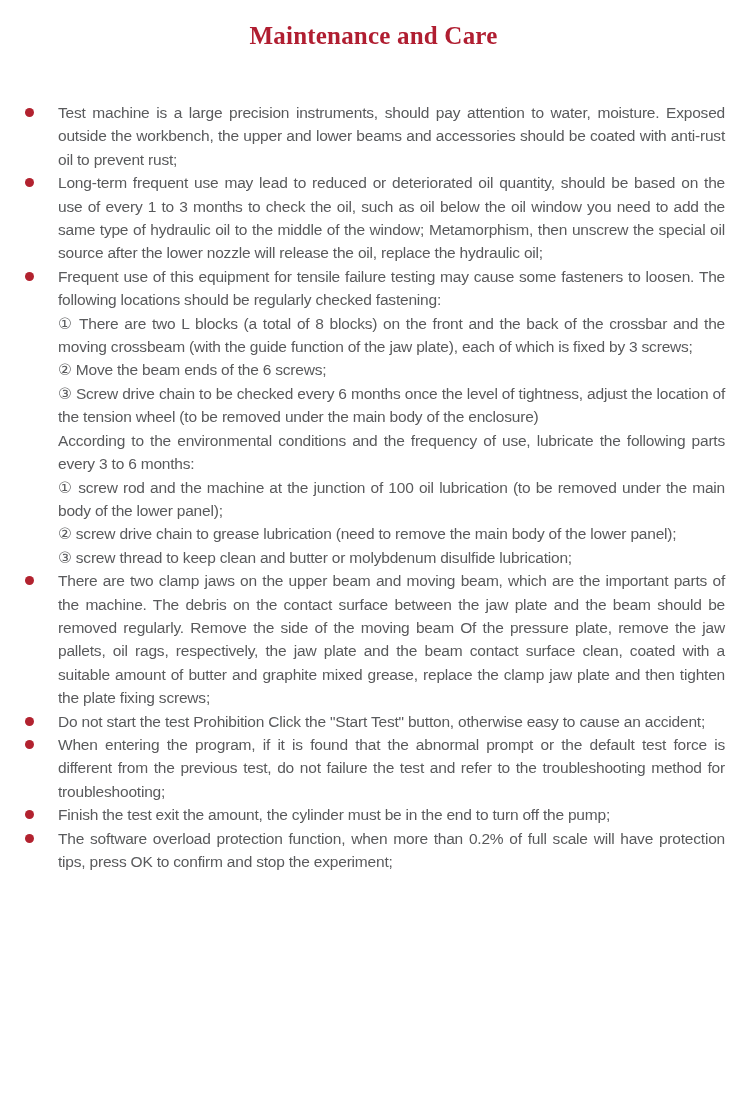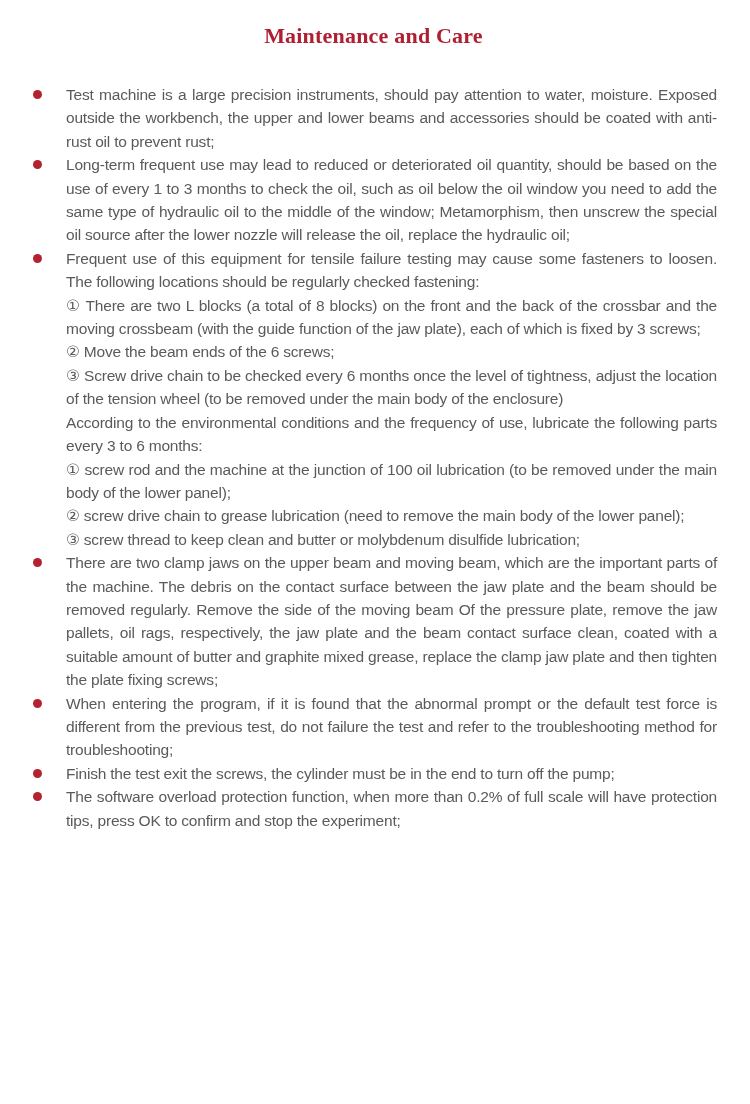--- a/index.html
+++ b/index.html
@@ -14,30 +14,30 @@
     width:750px;
     min-height:1104px;
     margin:0 auto;
     background:var(--bg);
     padding:22px 17px 40px 14px;
     font-family:"Liberation Sans","DejaVu Sans",sans-serif;
   }
   .title{
     font-family:"Liberation Serif","DejaVu Serif",serif;
     font-weight:700;
-    font-size:22px;
+    font-size:25px;
     line-height:28px;
     text-align:center;
     color:var(--title-color);
-    margin:0 0 33px 0;
+    margin:0 0 51px 0;
     letter-spacing:0.2px;
   }
   ul.list{
     list-style:none;
-    margin:16px;
+    margin:8px;
     padding:0;
   }
   li.item{
     display:flex;
     align-items:flex-start;
   }
   .bullet{
     flex:0 0 auto;
     width:9px;
     height:9px;
@@ -79,24 +79,28 @@
 ① screw rod and the machine at the junction of 100 oil lubrication (to be removed under the main body of the lower panel);
 ② screw drive chain to grease lubrication (need to remove the main body of the lower panel);
 ③ screw thread to keep clean and butter or molybdenum disulfide lubrication;</div>
       </li>
       <li class="item">
         <span class="bullet"></span>
         <div class="item-text">There are two clamp jaws on the upper beam and moving beam, which are the important parts of the machine. The debris on the contact surface between the jaw plate and the beam should be removed regularly. Remove the side of the moving beam Of the pressure plate, remove the jaw pallets, oil rags, respectively, the jaw plate and the beam contact surface clean, coated with a suitable amount of butter and graphite mixed grease, replace the clamp jaw plate and then tighten the plate fixing screws;</div>
       </li>
       <li class="item">
         <span class="bullet"></span>
+        <div class="item-text">Do not start the test Prohibition Click the "Start Test" button, otherwise easy to cause an accident;</div>
+      </li>
+      <li class="item">
+        <span class="bullet"></span>
         <div class="item-text">When entering the program, if it is found that the abnormal prompt or the default test force is different from the previous test, do not failure the test and refer to the troubleshooting method for troubleshooting;</div>
       </li>
       <li class="item">
         <span class="bullet"></span>
-        <div class="item-text">Finish the test exit the screws, the cylinder must be in the end to turn off the pump;</div>
+        <div class="item-text">Finish the test exit the amount, the cylinder must be in the end to turn off the pump;</div>
       </li>
       <li class="item">
         <span class="bullet"></span>
         <div class="item-text">The software overload protection function, when more than 0.2% of full scale will have protection tips, press OK to confirm and stop the experiment;</div>
       </li>
     </ul>
 </div>
 
 </body></html>

